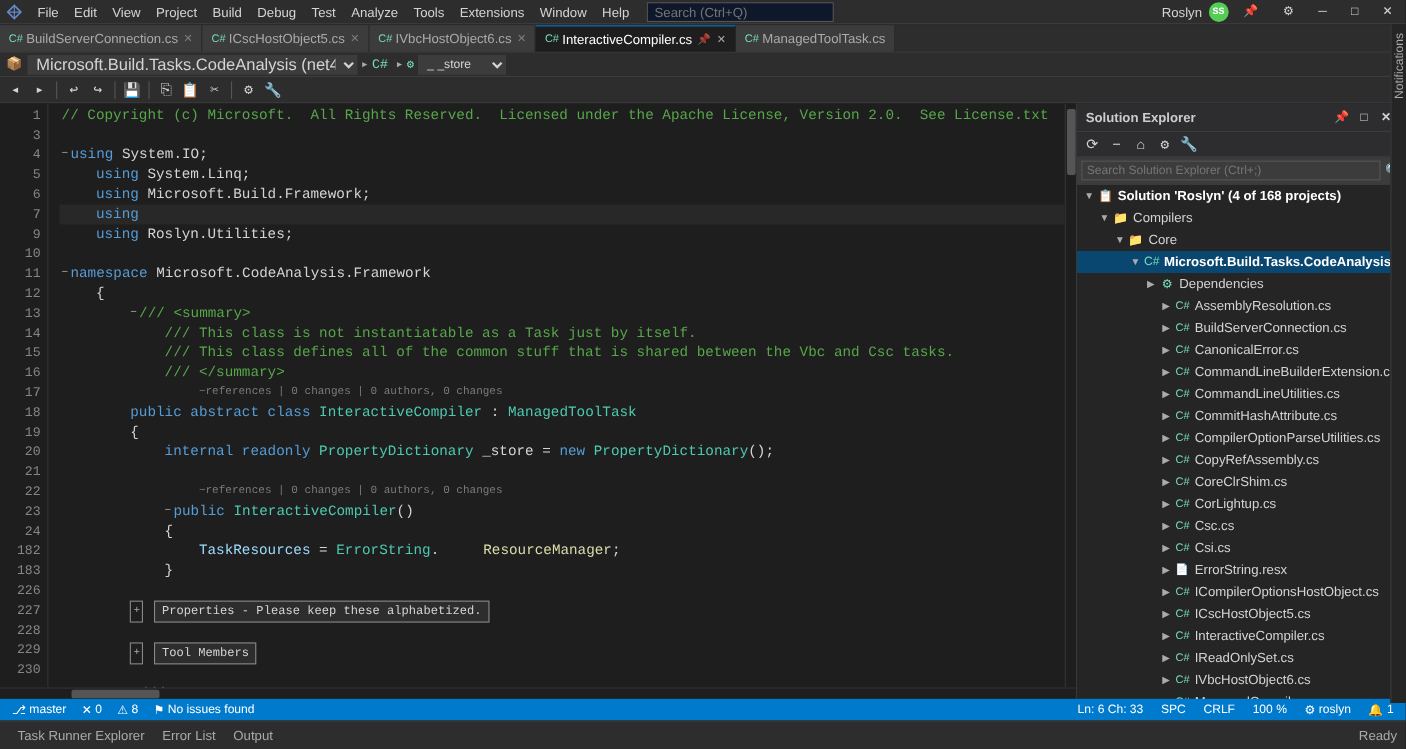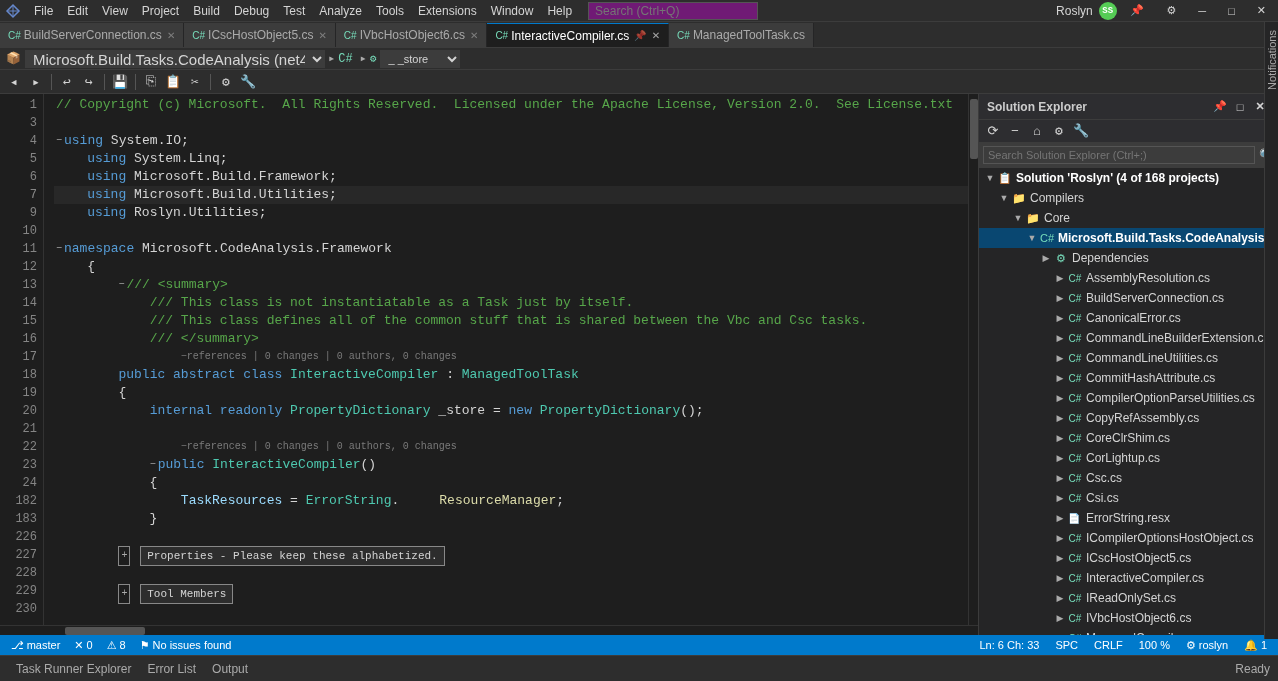--- a/index.html
+++ b/index.html
@@ -1,21 +1,21 @@
 <!DOCTYPE html>
 <html><head>
   <meta charset="utf-8">
   <style>
     * { margin: 0; padding: 0; box-sizing: border-box; }
     body { background: #1e1e1e; color: #d4d4d4; font-family: 'Consolas', 'Courier New', monospace; font-size: 12px; overflow: hidden; width: 1278px; height: 681px; }
     
     
     #menu-bar { background: #2d2d2d; height: 22px; display: flex; align-items: center; padding: 0 4px; gap: 2px; border-bottom: 1px solid #3c3c3c; }
     .menu-item { color: #d4d4d4; padding: 2px 6px; font-size: 12px; cursor: pointer; font-family: 'Segoe UI', sans-serif; }
-    .search-box { margin-left: 8px; background: #701a75; border: 1px solid #555; color: #d4d4d4; padding: 1px 6px; width: 170px; font-size: 12px; font-family: 'Segoe UI', sans-serif; height: 18px; }
+    .search-box { margin-left: 8px; background: #0f172a; border: 1px solid #555; color: #d4d4d4; padding: 1px 6px; width: 170px; font-size: 12px; font-family: 'Segoe UI', sans-serif; height: 18px; }
     .menu-right { margin-left: auto; display: flex; align-items: center; gap: 6px; }
     .title-btn { color: #d4d4d4; font-size: 11px; padding: 2px 8px; cursor: pointer; font-family: 'Segoe UI', sans-serif; }
     .user-avatar { background: #5c5; border-radius: 50%; width: 18px; height: 18px; display: flex; align-items: center; justify-content: center; font-size: 9px; color: white; font-weight: bold; }
     
     
     #tab-bar { background: #2d2d2d; height: 26px; display: flex; align-items: flex-end; padding-left: 0; border-bottom: 1px solid #3c3c3c; }
     .tab { display: flex; align-items: center; padding: 0 8px; height: 24px; background: #3c3c3c; border-right: 1px solid #252526; font-size: 12px; cursor: pointer; color: #aaa; white-space: nowrap; font-family: 'Segoe UI', sans-serif; }
     .tab.active { background: #1e1e1e; color: #fff; border-top: 1px solid #007acc; }
     .tab .tab-close { margin-left: 5px; opacity: 0.6; font-size: 10px; }
     .tab .tab-icon { margin-right: 3px; font-size: 10px; color: #7db; }
@@ -243,21 +243,20 @@
 
         <div class="code-line">
           <span class="c-plain">&nbsp;&nbsp;&nbsp;&nbsp;</span>
           <span class="c-keyword">using</span>
           <span class="c-plain"> Microsoft.Build.Framework;</span>
         </div>
 
         <div class="code-line active-line">
           <span class="c-plain">&nbsp;&nbsp;&nbsp;&nbsp;</span>
           <span class="c-keyword">using</span>
-          <span class="c-plain"> Microsoft.Build.Utilities;</span>
         </div>
 
         <div class="code-line">
           <span class="c-plain">&nbsp;&nbsp;&nbsp;&nbsp;</span>
           <span class="c-keyword">using</span>
           <span class="c-plain"> Roslyn.Utilities;</span>
         </div>
 
         <div class="code-line">&nbsp;</div>
 

